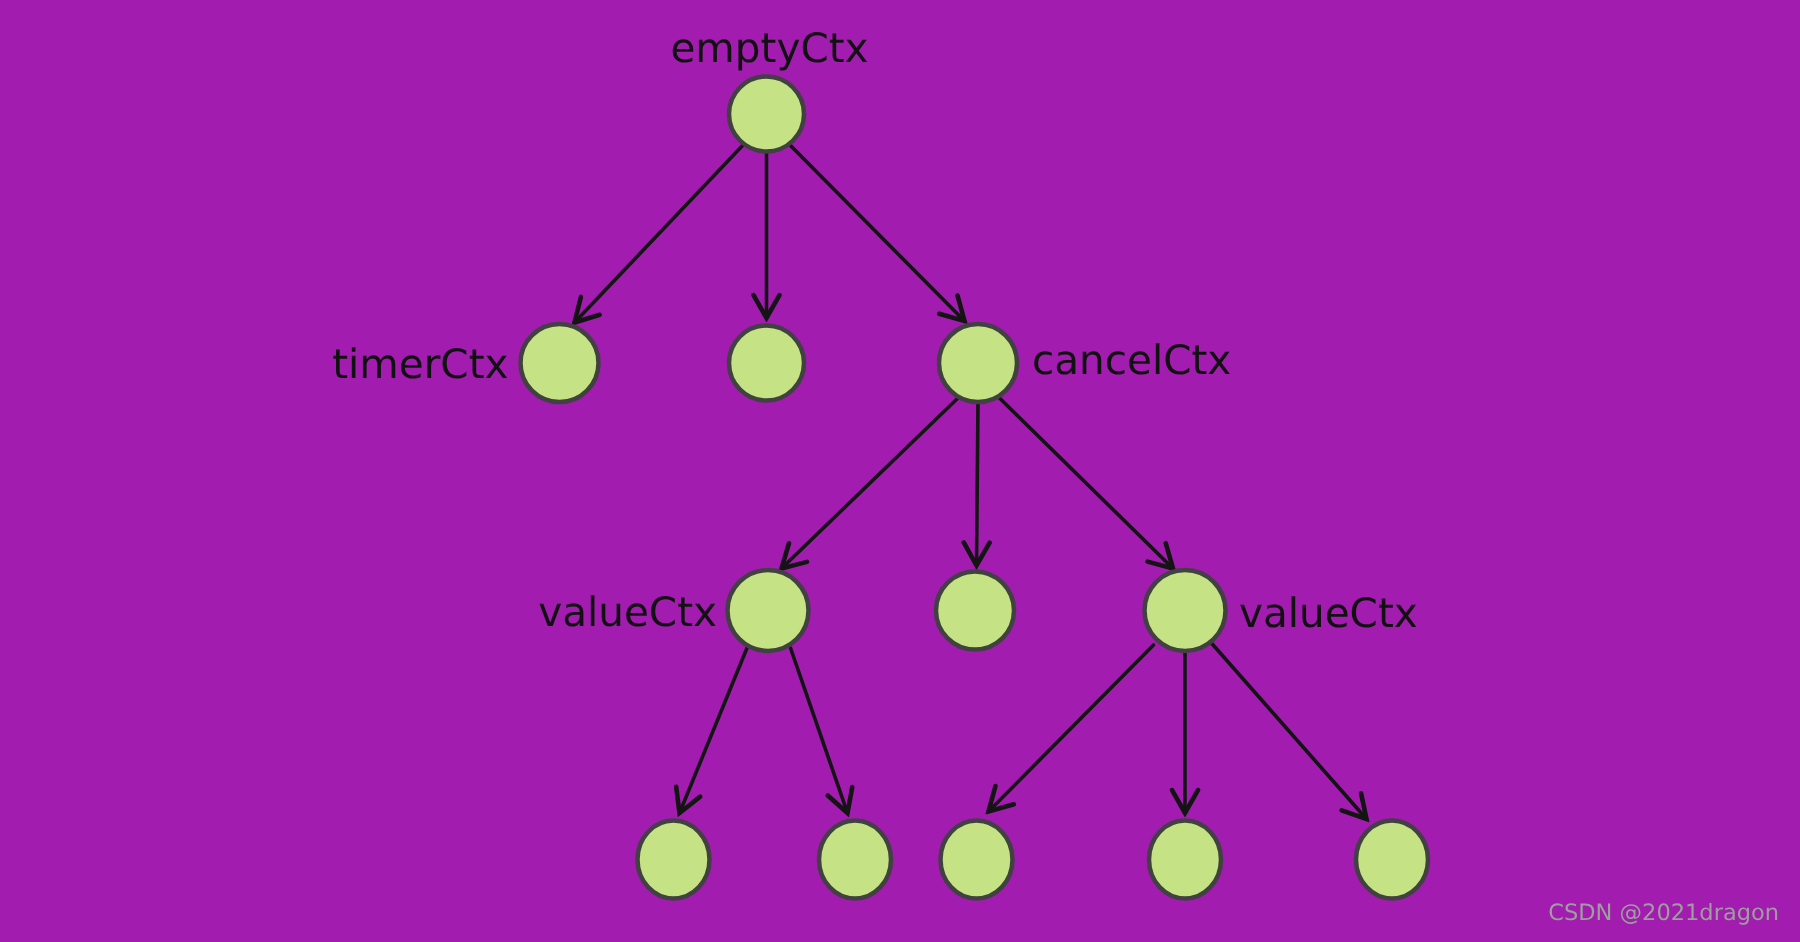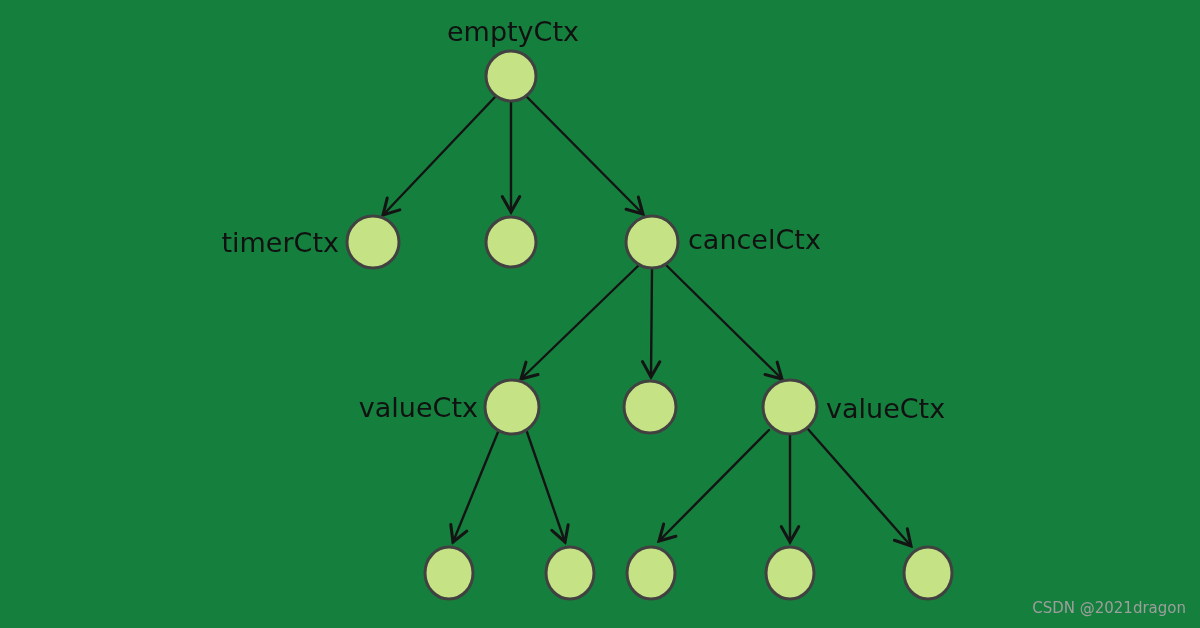--- a/index.html
+++ b/index.html
@@ -7,21 +7,21 @@
     padding: 0;
     background: #ffffff;
     width: 1200px;
     height: 628px;
     overflow: hidden;
   }
   .stage {
     position: relative;
     width: 1200px;
     height: 628px;
-    background: #15803d;
+    background: #a21caf;
   }
   svg { display: block; }
   .edge {
     fill: none;
     stroke-width: 2.4;
     stroke-linecap: round;
   }
   .node {
     stroke-width: 3;
   }

